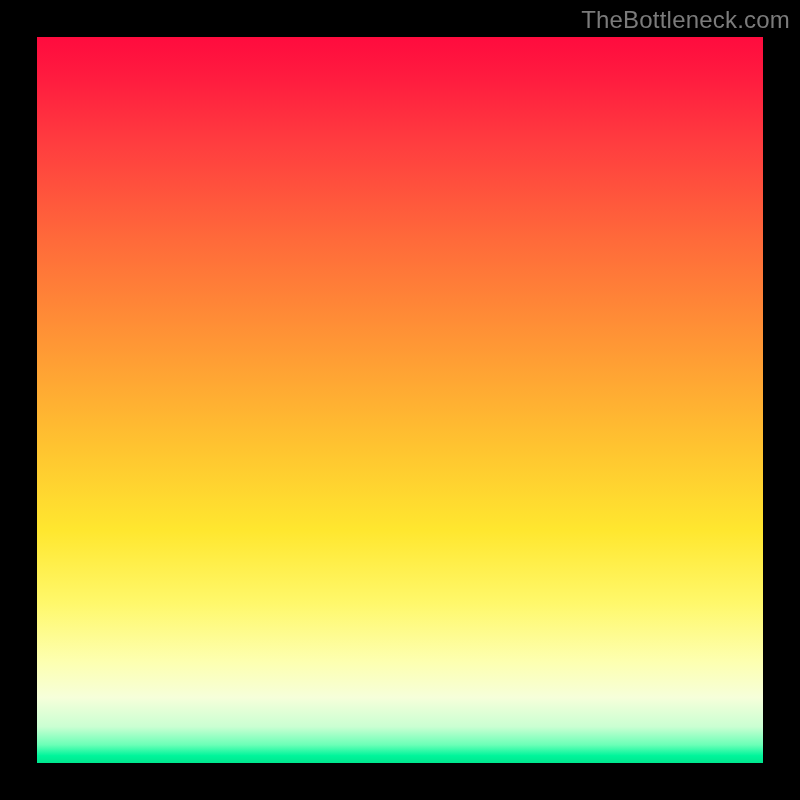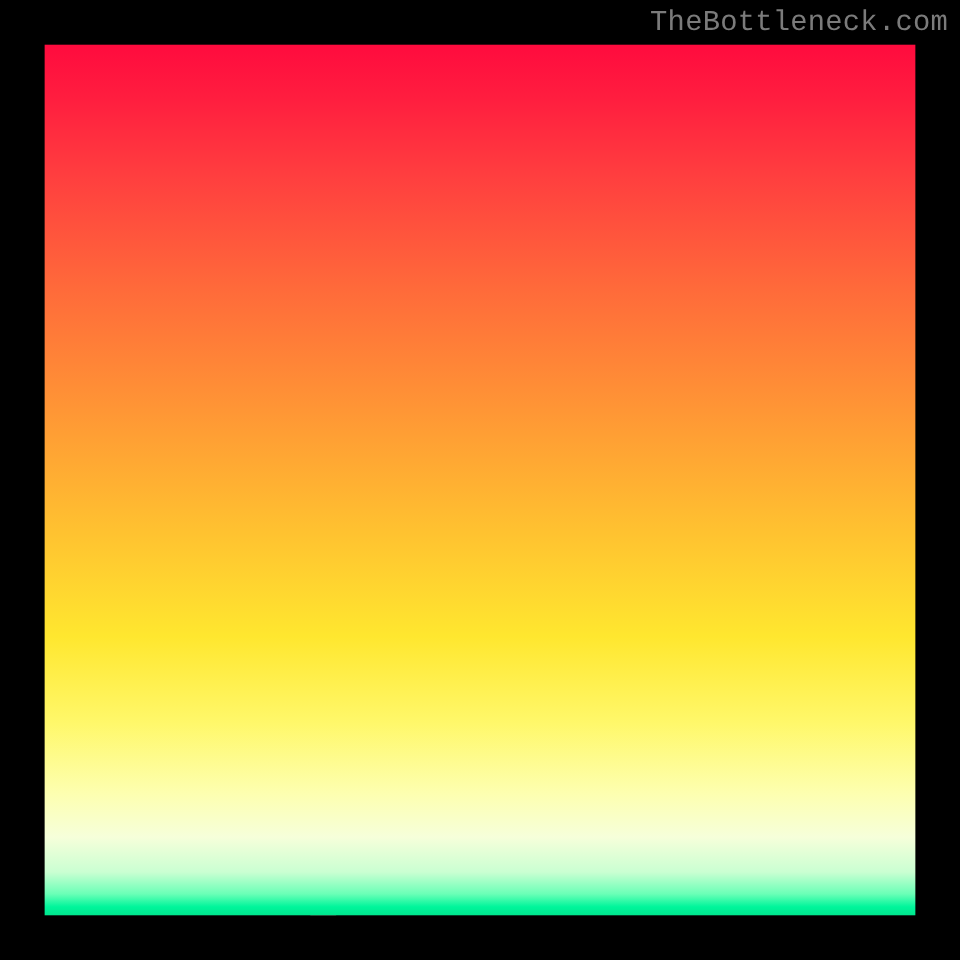--- a/index.html
+++ b/index.html
@@ -61,21 +61,20 @@
     fill: none;
   }
   .watermark {
     position: absolute;
     top: 6px;
     right: 10px;
     color: #7b7b7b;
     font-size: 24px;
     letter-spacing: 0.2px;
     font-weight: 400;
-    font-family: Liberation Mono, monospace;
   }
 </style>
 </head>
 <body>
 
 <div class="frame">
 
   <div class="plot-area">
     <div class="gradient"></div>
     <svg id="chart-svg" width="726" height="726" viewBox="0 0 726 726">

